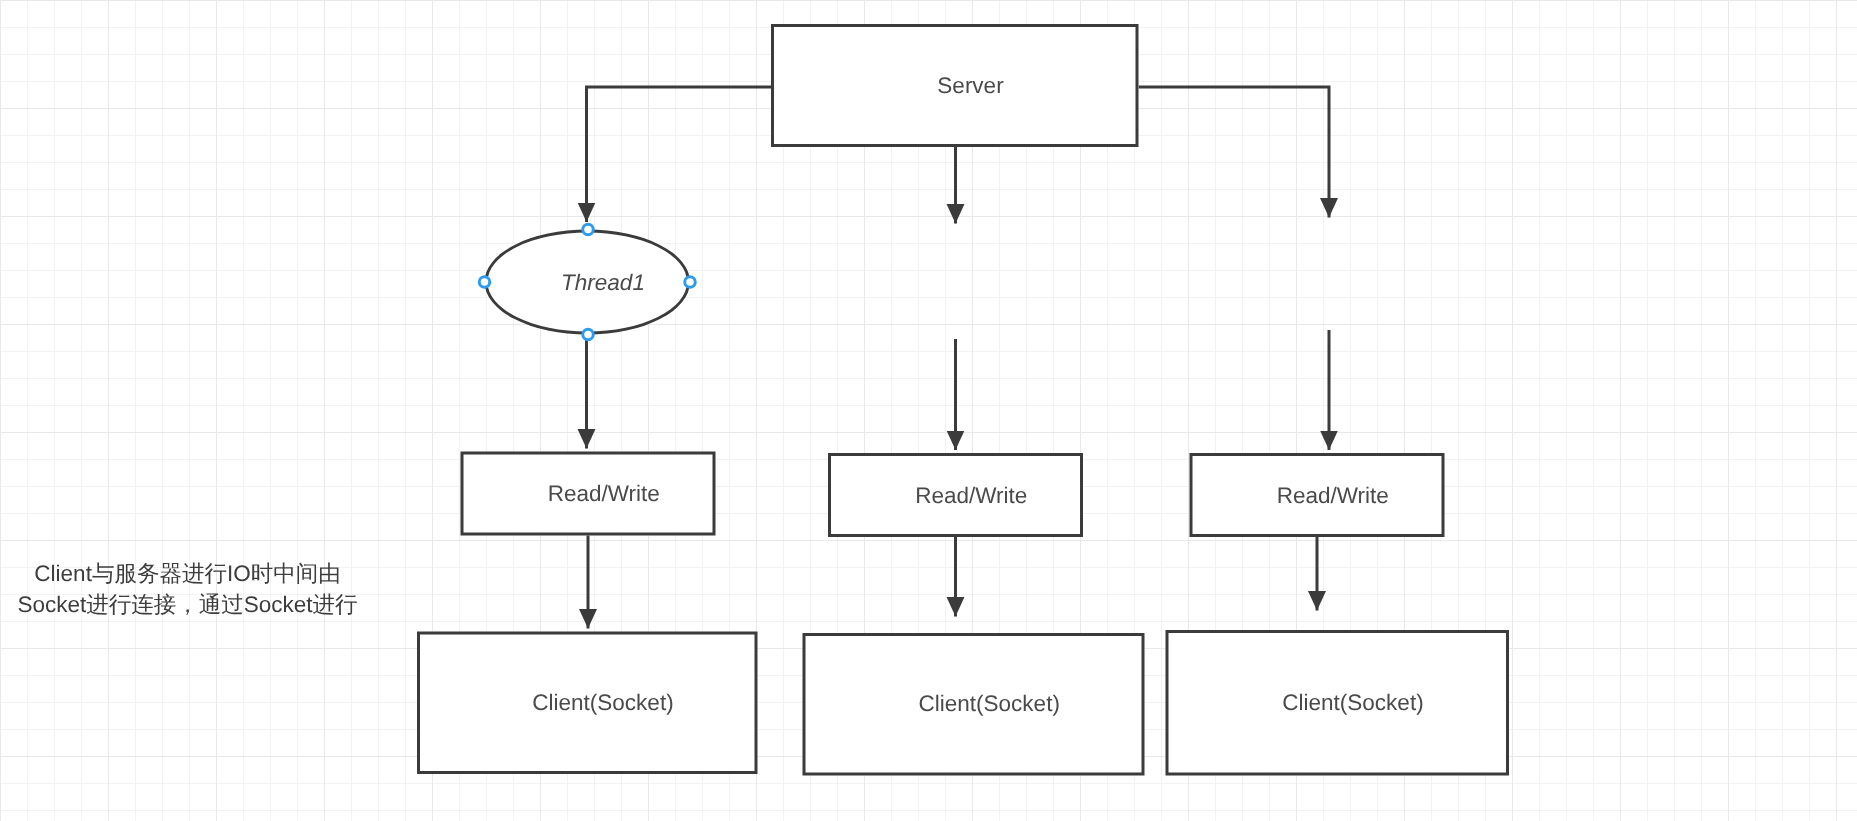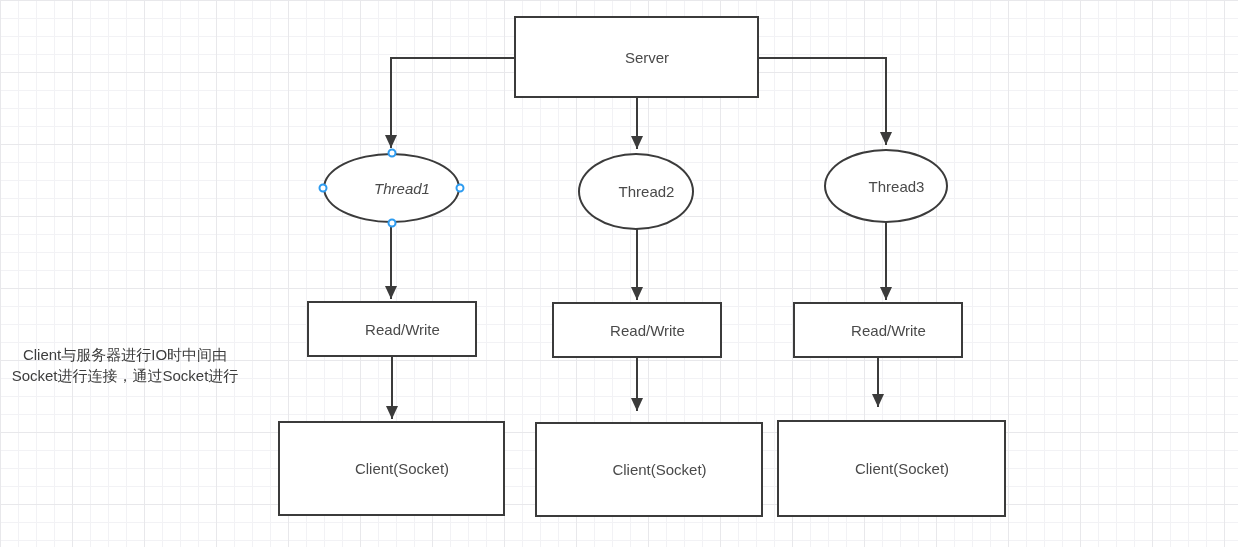--- a/index.html
+++ b/index.html
@@ -60,21 +60,21 @@
     width:9px;height:9px;
     box-sizing:border-box;
     border:2px solid var(--handle-blue,#2d9bf0);
     background:#fff;
     border-radius:50%;
     transform:translate(-50%,-50%);
     z-index:3;
   }
   .annotation{
     position:absolute;
-    left:6px;top:344px;width:238px;
+    left:6px;top:372px;width:238px;
     text-align:center;
     font-size:15px;line-height:21px;
     color:#3d3d3d;
     z-index:2;
   }
   .annotation span{display:block;}
 </style>
 </head>
 <body>
 
@@ -98,27 +98,21 @@
   </svg>
 
   <div class="node" style="left:514px;top:16px;width:245px;height:82px;">
     <span class="label">Server</span>
   </div>
 
   <div class="node ellipse" style="left:323px;top:153px;width:137px;height:70px;font-style:italic;">
     <span class="label">Thread1</span>
   </div>
 
-  <div class="node ellipse" style="left:578px;top:153px;width:116px;height:77px;">
-    <span class="label">Thread2</span>
-  </div>
 
-  <div class="node ellipse" style="left:824px;top:149px;width:124px;height:74px;">
-    <span class="label">Thread3</span>
-  </div>
 
   <div class="node" style="left:307px;top:301px;width:170px;height:56px;">
     <span class="label">Read/Write</span>
   </div>
 
   <div class="node" style="left:552px;top:302px;width:170px;height:56px;">
     <span class="label">Read/Write</span>
   </div>
 
   <div class="node" style="left:793px;top:302px;width:170px;height:56px;">

